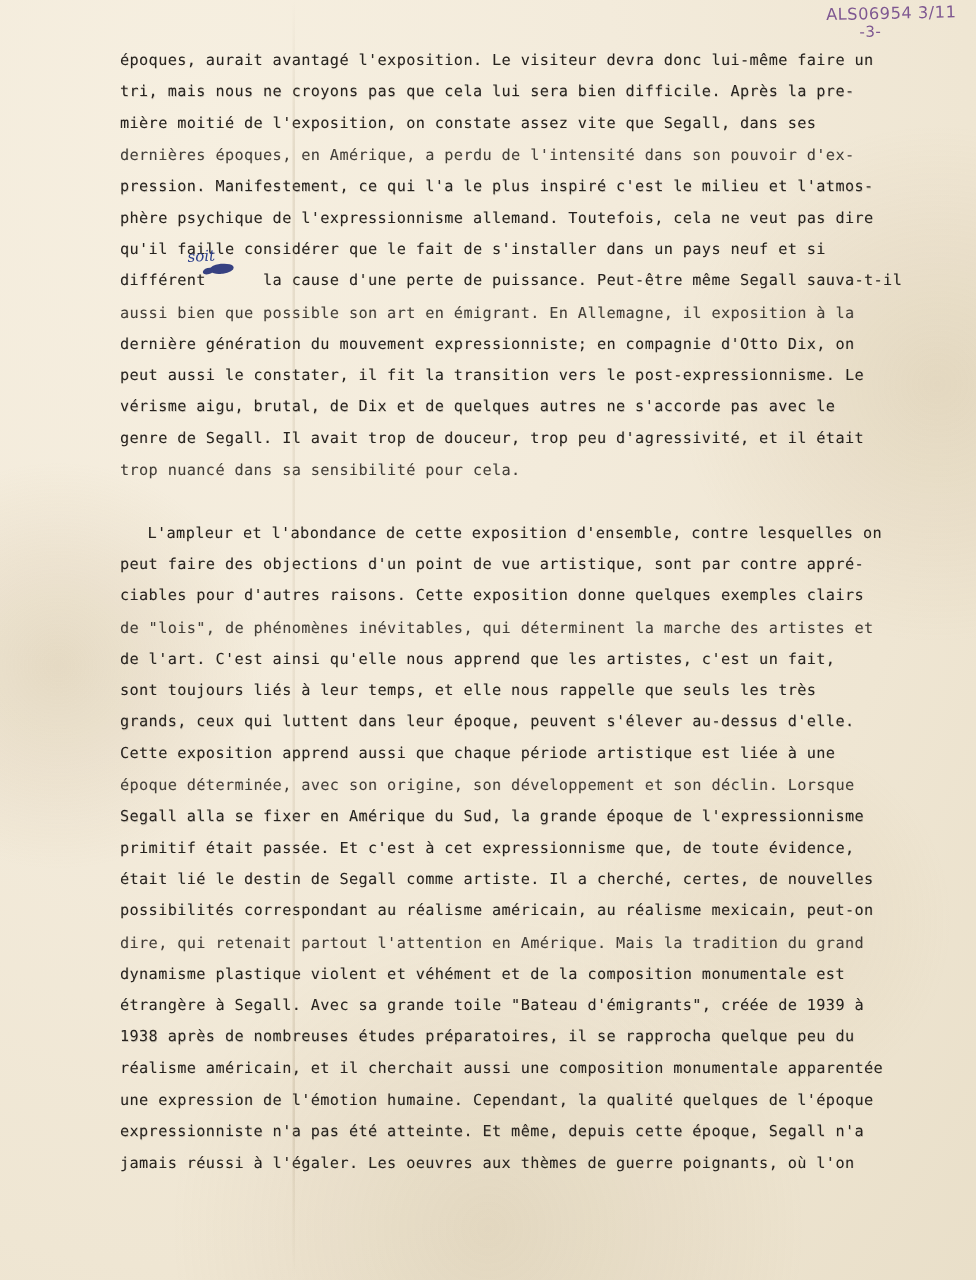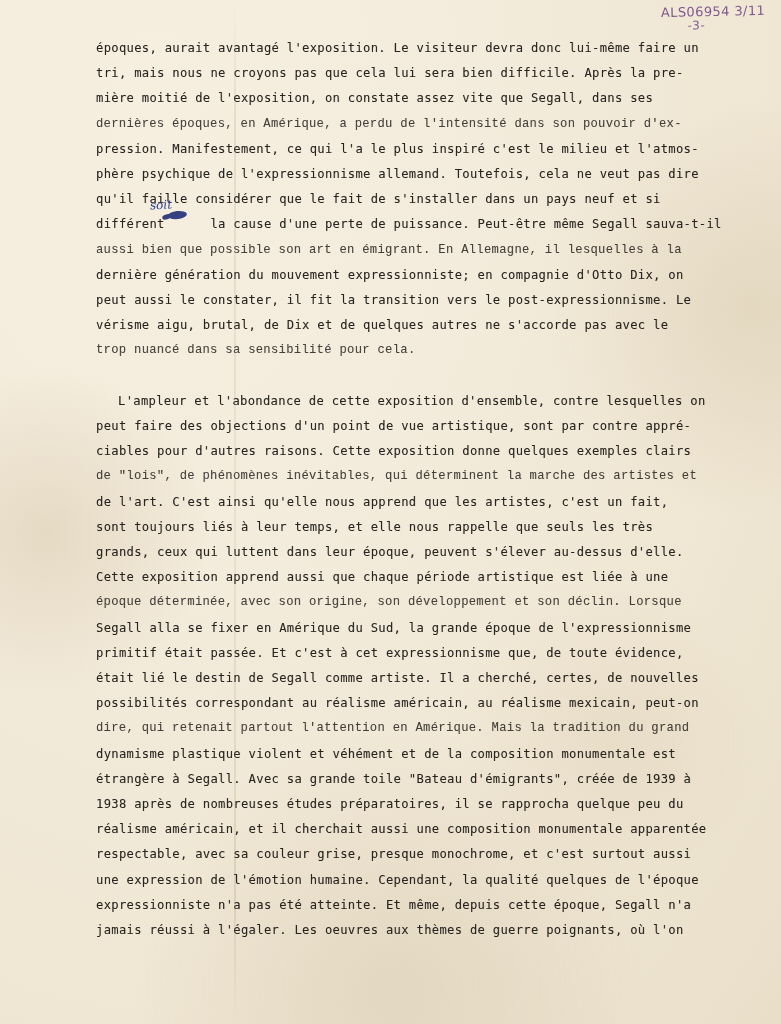--- a/index.html
+++ b/index.html
@@ -87,21 +87,20 @@
     display: inline-block;
     width: 22px;
   }
   .line {
     display: block;
     white-space: pre;
     text-shadow: 0.35px 0.25px 0 rgba(40,35,30,0.22);
   }
   .line.faint {
     opacity: 0.86;
-    font-family: Liberation Mono, monospace;
   }
 
   
   .ink-correction {
     position: absolute;
     left: 150px;
     top: 198px;
     color: #2b3f8c;
     font-family: "DejaVu Serif", serif;
     font-size: 12px;
@@ -144,24 +143,25 @@
   <div id="typescript">
     <p class="para" id="p0">
         <span class="line">époques, aurait avantagé l'exposition. Le visiteur devra donc lui-même faire un</span>
         <span class="line">tri, mais nous ne croyons pas que cela lui sera bien difficile. Après la pre-</span>
         <span class="line">mière moitié de l'exposition, on constate assez vite que Segall, dans ses</span>
         <span class="line faint">dernières époques, en Amérique, a perdu de l'intensité dans son pouvoir d'ex-</span>
         <span class="line">pression. Manifestement, ce qui l'a le plus inspiré c'est le milieu et l'atmos-</span>
         <span class="line">phère psychique de l'expressionnisme allemand. Toutefois, cela ne veut pas dire</span>
         <span class="line">qu'il faille considérer que le fait de s'installer dans un pays neuf et si</span>
         <span class="line">différent      la cause d'une perte de puissance. Peut-être même Segall sauva-t-il</span>
-        <span class="line faint">aussi bien que possible son art en émigrant. En Allemagne, il lesquelles à la</span>
+        <span class="line faint">aussi bien que possible son art en émigrant. En Allemagne, il exposition à la</span>
         <span class="line">dernière génération du mouvement expressionniste; en compagnie d'Otto Dix, on</span>
         <span class="line">peut aussi le constater, il fit la transition vers le post-expressionnisme. Le</span>
         <span class="line">vérisme aigu, brutal, de Dix et de quelques autres ne s'accorde pas avec le</span>
+        <span class="line">genre de Segall. Il avait trop de douceur, trop peu d'agressivité, et il était</span>
         <span class="line faint">trop nuancé dans sa sensibilité pour cela.</span>
       </p>
     <p class="para" id="p1">
         <span class="line"><span class="indent"></span>L'ampleur et l'abondance de cette exposition d'ensemble, contre lesquelles on</span>
         <span class="line">peut faire des objections d'un point de vue artistique, sont par contre appré-</span>
         <span class="line">ciables pour d'autres raisons. Cette exposition donne quelques exemples clairs</span>
         <span class="line faint">de "lois", de phénomènes inévitables, qui déterminent la marche des artistes et</span>
         <span class="line">de l'art. C'est ainsi qu'elle nous apprend que les artistes, c'est un fait,</span>
         <span class="line">sont toujours liés à leur temps, et elle nous rappelle que seuls les très</span>
         <span class="line">grands, ceux qui luttent dans leur époque, peuvent s'élever au-dessus d'elle.</span>
@@ -169,21 +169,20 @@
         <span class="line faint">époque déterminée, avec son origine, son développement et son déclin. Lorsque</span>
         <span class="line">Segall alla se fixer en Amérique du Sud, la grande époque de l'expressionnisme</span>
         <span class="line">primitif était passée. Et c'est à cet expressionnisme que, de toute évidence,</span>
         <span class="line">était lié le destin de Segall comme artiste. Il a cherché, certes, de nouvelles</span>
         <span class="line">possibilités correspondant au réalisme américain, au réalisme mexicain, peut-on</span>
         <span class="line faint">dire, qui retenait partout l'attention en Amérique. Mais la tradition du grand</span>
         <span class="line">dynamisme plastique violent et véhément et de la composition monumentale est</span>
         <span class="line">étrangère à Segall. Avec sa grande toile "Bateau d'émigrants", créée de 1939 à</span>
         <span class="line">1938 après de nombreuses études préparatoires, il se rapprocha quelque peu du</span>
         <span class="line">réalisme américain, et il cherchait aussi une composition monumentale apparentée</span>
-        <span class="line">respectable, avec sa couleur grise, presque monochrome, et c'est surtout aussi</span>
         <span class="line">une expression de l'émotion humaine. Cependant, la qualité quelques de l'époque</span>
         <span class="line">expressionniste n'a pas été atteinte. Et même, depuis cette époque, Segall n'a</span>
         <span class="line">jamais réussi à l'égaler. Les oeuvres aux thèmes de guerre poignants, où l'on</span>
       </p>
   </div>
 
   <span class="ink-correction">soit</span>
   <span class="ink-blob"></span>
 
 </div>

